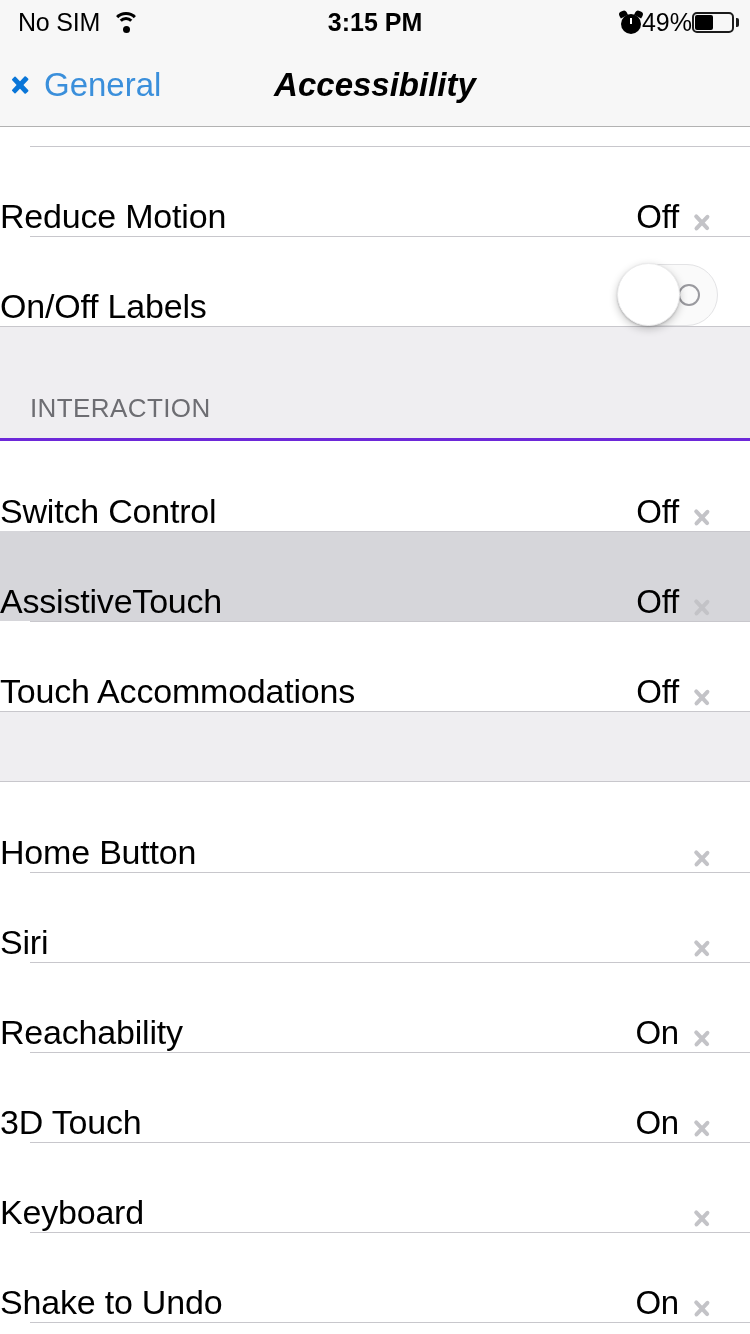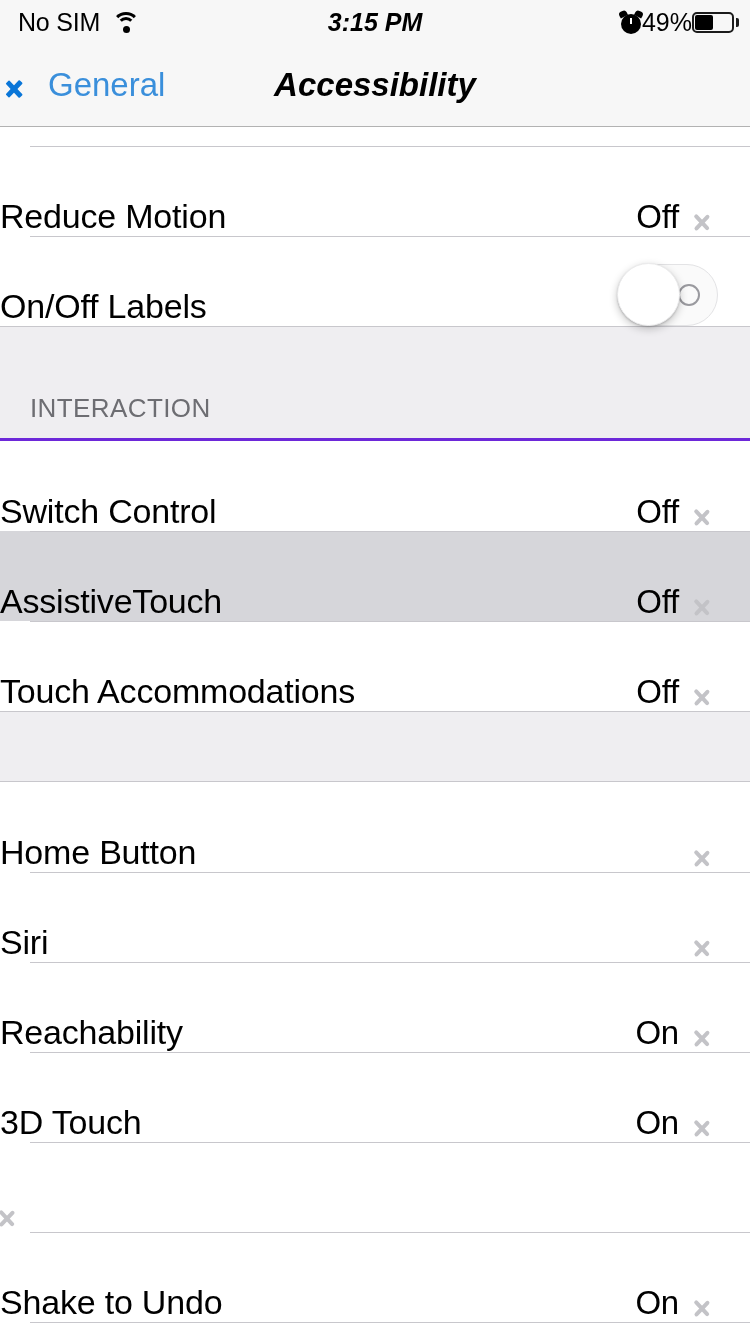--- a/index.html
+++ b/index.html
@@ -20,21 +20,21 @@
     display:flex;
     align-items:center;
     padding:0 18px;
     font-size:25px;
     color:#000;
   }
   .sb-left { display:flex; align-items:center; gap:12px; }
   .sb-center {
     position:absolute; left:0; right:0; top:0; height:44px;
     display:flex; align-items:center; justify-content:center;
-    font-size:25px; font-weight:bold; letter-spacing:0px;font-style:italic;
+    font-size:25px; font-weight:bold; letter-spacing:0px;
   }
   .sb-right {
     position:absolute; right:16px; top:0; height:44px;
     display:flex; align-items:center; 
     font-size:25px;
   }
   .sb-carrier { font-size:25px; letter-spacing:-0.2px; }
 
   
   .wifi { position:relative; width:28px; height:21px; }
@@ -82,22 +82,22 @@
     background:#1b1b1b; border-radius:0 2px 2px 0;
   }
 
   
   .nav-bar {
     position:relative; height:83px; background:#f7f7f7;
     border-bottom:1px solid #b2b2b2;
     display:flex; align-items:center;
   }
   .back-btn {
-    display:flex; align-items:flex-end; gap:10px;
-    padding-left:18px; cursor:pointer;
+    display:flex; align-items:flex-start; 
+    padding-left:24px; cursor:pointer;
     color:#007aff;
   }
   .back-chevron {
     width:20px; height:34px; position:relative; flex:none;
   }
   .back-chevron::before, .back-chevron::after {
     content:""; position:absolute; left:3px; width:20px; height:5px;
     background:#0a76d8; border-radius:1px;
   }
   .back-chevron::before { top:9px;  transform:rotate(133deg); transform-origin:left center; }
@@ -276,20 +276,21 @@
         <span class="chev"></span>
       </div>
       <div class="row">
         <div class="sep"></div>
         <div class="row-label">3D Touch</div>
         <div class="row-value">On</div>
         <span class="chev"></span>
       </div>
       <div class="row">
         <div class="sep"></div>
+        <div class="row-label">Keyboard</div>
         <span class="chev"></span>
       </div>
       <div class="row">
         <div class="sep"></div>
         <div class="row-label">Shake to Undo</div>
         <div class="row-value">On</div>
         <span class="chev"></span>
       </div>
       <div class="bottom-sep"></div>
     </div>

